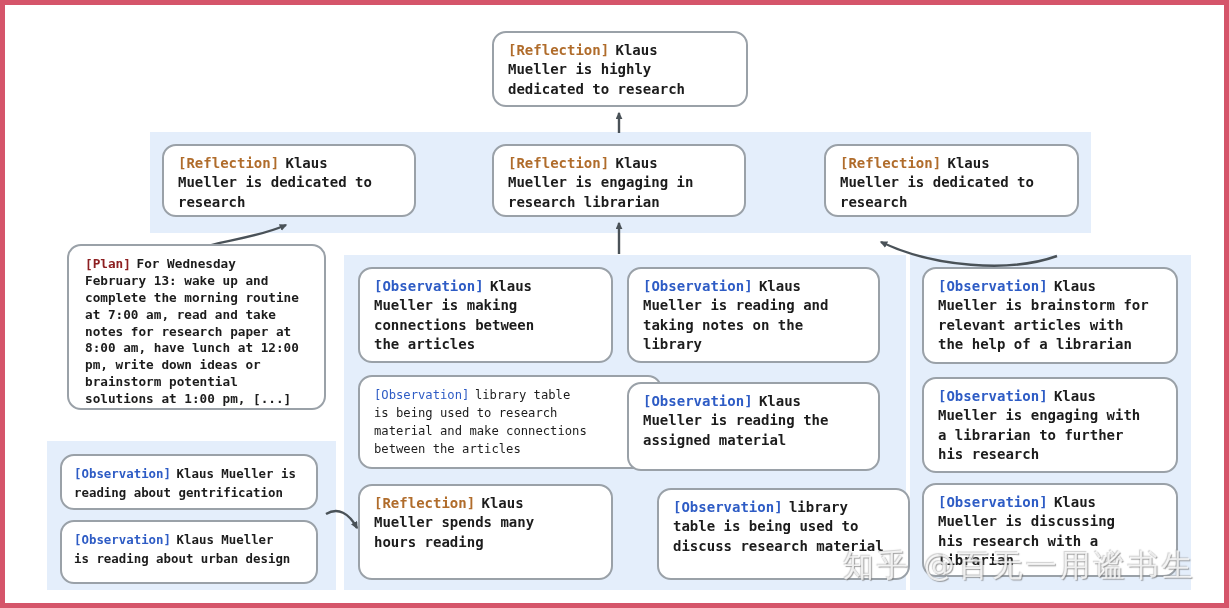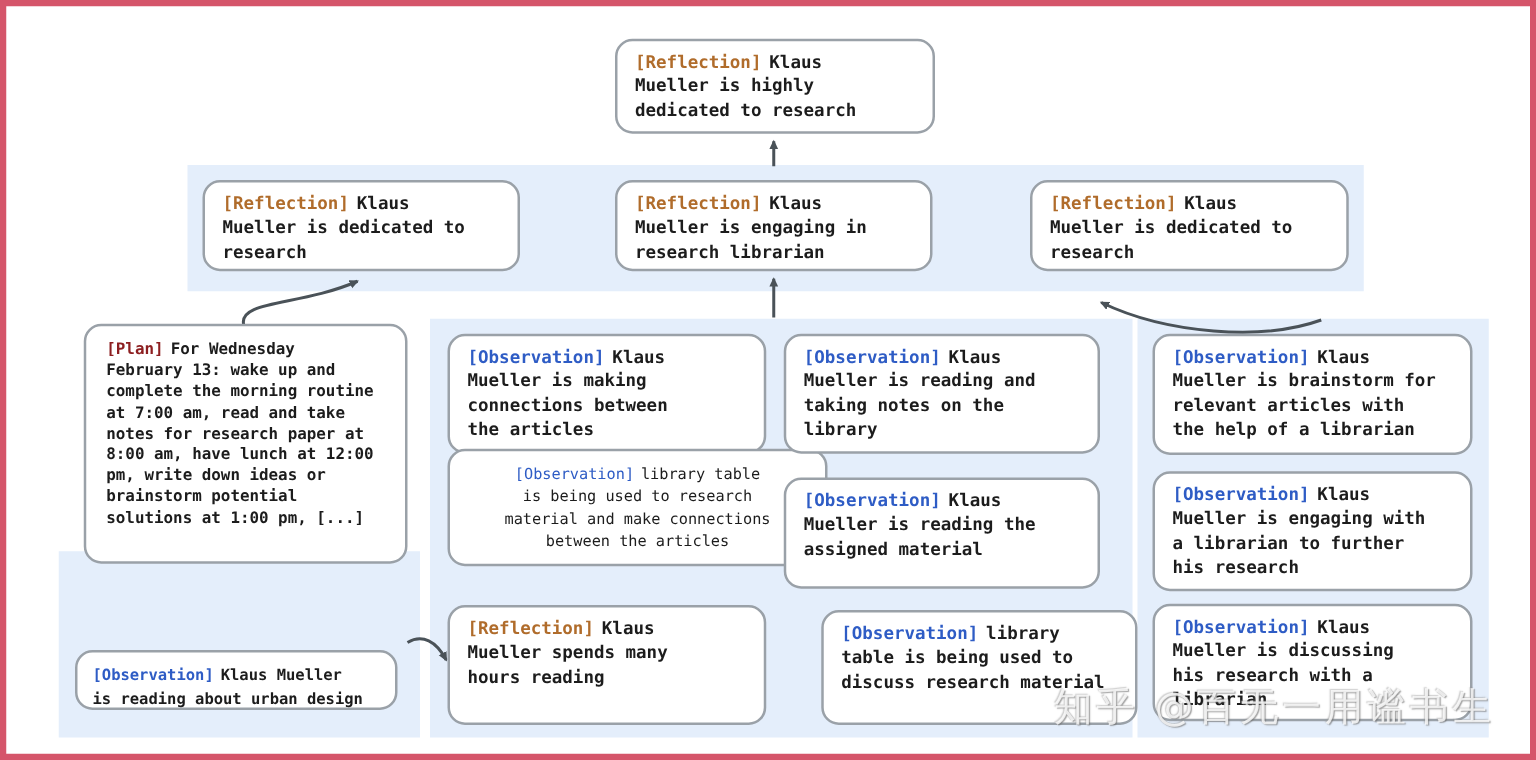--- a/index.html
+++ b/index.html
@@ -72,44 +72,48 @@
     <span class="tag t-reflection">[Reflection]</span><span class="body">Klaus
 Mueller is engaging in
 research librarian</span>
   </div>
   <div class="node" style="left:819px; top:139px; width:255px; height:73px;">
     <span class="tag t-reflection">[Reflection]</span><span class="body">Klaus
 Mueller is dedicated to
 research</span>
   </div>
 
-  <div class="node plan-node" style="left:62px; top:254px; width:259px; height:192px;">
+  <div class="node plan-node" style="left:62px; top:239px; width:259px; height:166px;">
     <span class="tag t-plan">[Plan]</span><span class="body">For Wednesday
 February 13: wake up and
 complete the morning routine
 at 7:00 am, read and take
 notes for research paper at
 8:00 am, have lunch at 12:00
 pm, write down ideas or
 brainstorm potential
 solutions at 1:00 pm, [...]</span>
   </div>
 
-  <div class="node small-node" style="left:55px; top:515px; width:258px; height:48px;">
+  <div class="node small-node" style="left:55px; top:449px; width:258px; height:56px;">
+    <span class="tag t-observation">[Observation]</span><span class="body">Klaus Mueller is
+reading about gentrification</span>
+  </div>
+  <div class="node small-node" style="left:55px; top:515px; width:258px; height:64px;">
     <span class="tag t-observation">[Observation]</span><span class="body">Klaus Mueller
 is reading about urban design</span>
   </div>
 
   <div class="node" style="left:353px; top:262px; width:255px; height:96px;">
     <span class="tag t-observation">[Observation]</span><span class="body">Klaus
 Mueller is making
 connections between
 the articles</span>
   </div>
-  <div class="node lite-node" style="left:353px; top:354px; width:304px; height:94px;text-align:center;">
+  <div class="node lite-node" style="left:353px; top:370px; width:304px; height:94px;">
     <span class="tag t-observation">[Observation]</span><span class="body">library table
 is being used to research
 material and make connections
 between the articles</span>
   </div>
   <div class="node" style="left:353px; top:479px; width:255px; height:96px;">
     <span class="tag t-reflection">[Reflection]</span><span class="body">Klaus
 Mueller spends many
 hours reading</span>
   </div>

